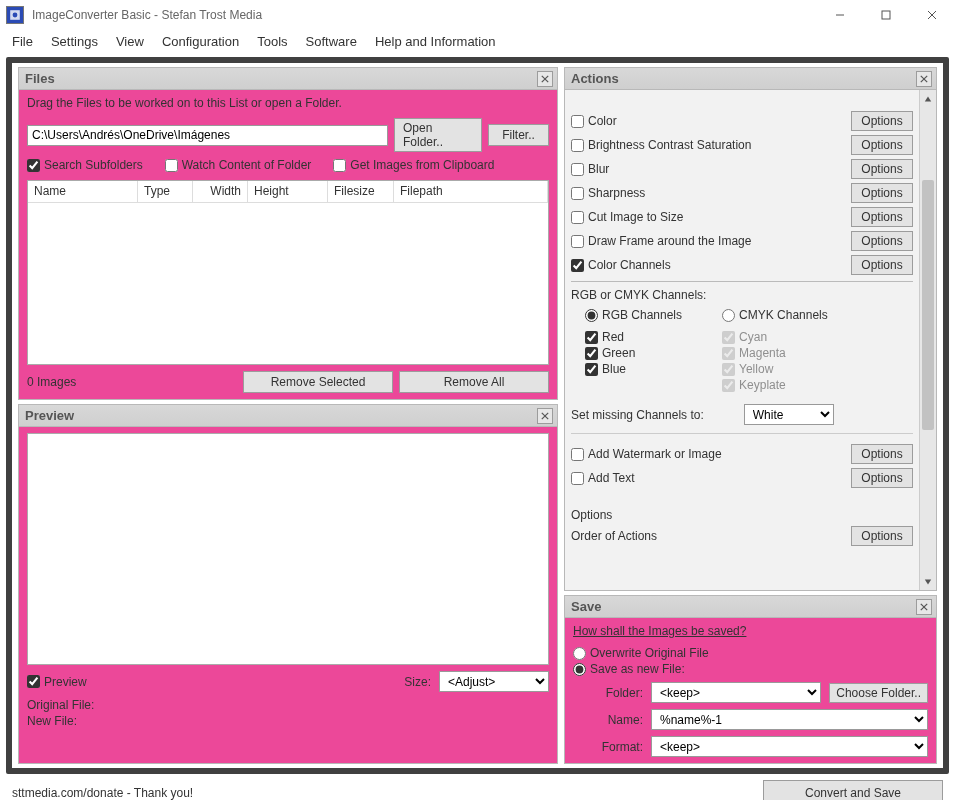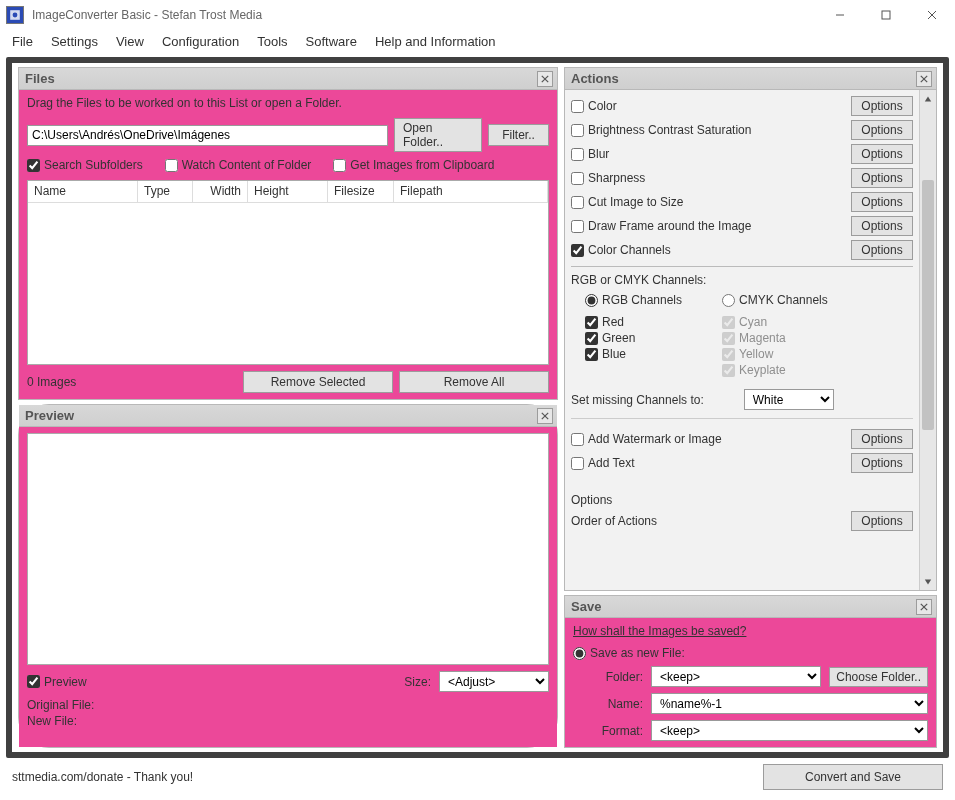--- a/index.html
+++ b/index.html
@@ -155,21 +155,21 @@
   
   .preview-box { border:1px solid #aaa; background:#fff; height:232px; }
   .preview-footer { display:flex; align-items:center; margin-top:6px; }
   .preview-meta { margin-top:6px; font-size:12px; color:#333; line-height:1.3;}
   
   .act-row {
     display:flex; align-items:center; justify-content:space-between;
     padding:2px 0;
   }
   .actions-body { display:flex; }
-  .actions-inner { flex:1; padding:4px 6px 6px 6px; }
+  .actions-inner { flex:1; padding:19px 6px 6px 6px; }
   .vscroll { width:17px; background:#e7e7e7; border-left:1px solid #ccc; position:relative;}
   .vscroll .thumb { position:absolute; left:2px; right:2px; top:90px; height:250px; background:#c2c2c2; border-radius:2px;}
   .vscroll .arrow { position:absolute; left:0; right:0; height:17px; display:flex;align-items:center;justify-content:center; }
   .vscroll .arrow svg { width:8px;height:8px; fill:#555; }
   .vscroll .arrow.top{top:0;}
   .vscroll .arrow.bot{bottom:0;}
   .group-box { border-top:1px solid #bbb; margin-top:4px; padding-top:6px; }
   .channel-grid { display:flex; gap:40px; margin-top:6px; margin-left:14px;}
   .channel-col { display:flex; flex-direction:column; gap:2px; }
   .opt-hdr { color:#333; margin-top:10px; }
@@ -279,21 +279,21 @@
         </div>
         <div class="file-footer">
           <span class="count">0 Images</span>
           <span class="btn">Remove Selected</span>
           <span style="width:6px"></span>
           <span class="btn">Remove All</span>
         </div>
       </div>
     </div>
 
-    <div class="panel" style="flex:1;border-radius:31px;">
+    <div class="panel" style="flex:1;">
       <div class="panel-header">
         <span>Preview</span>
         <span class="xbtn">
             <svg viewBox="0 0 10 10">
               <line x1="1" y1="1" x2="9" y2="9"></line>
               <line x1="9" y1="1" x2="1" y2="9"></line>
             </svg>
           </span>
       </div>
       <div class="panel-body" style="flex:1; display:flex; flex-direction:column;">
@@ -471,20 +471,24 @@
         <span>Save</span>
         <span class="xbtn">
             <svg viewBox="0 0 10 10">
               <line x1="1" y1="1" x2="9" y2="9"></line>
               <line x1="9" y1="1" x2="1" y2="9"></line>
             </svg>
           </span>
       </div>
       <div class="panel-body">
         <div style="margin-bottom:8px;text-decoration:underline;">How shall the Images be saved?</div>
+        <label class="cb">
+            <input type="radio" name="savemode" style="">
+            <span>Overwrite Original File</span>
+          </label>
         <label class="cb" style="margin-top:2px">
             <input type="radio" name="savemode" checked="" style="">
             <span>Save as new File:</span>
           </label>
 
         <div class="save-field" style="margin-left:14px;">
           <label>Folder:</label>
           <select class="sel" style="flex:1"><option>&lt;keep&gt;</option></select>
           <span class="btn btn-sm">Choose Folder..</span>
         </div>

